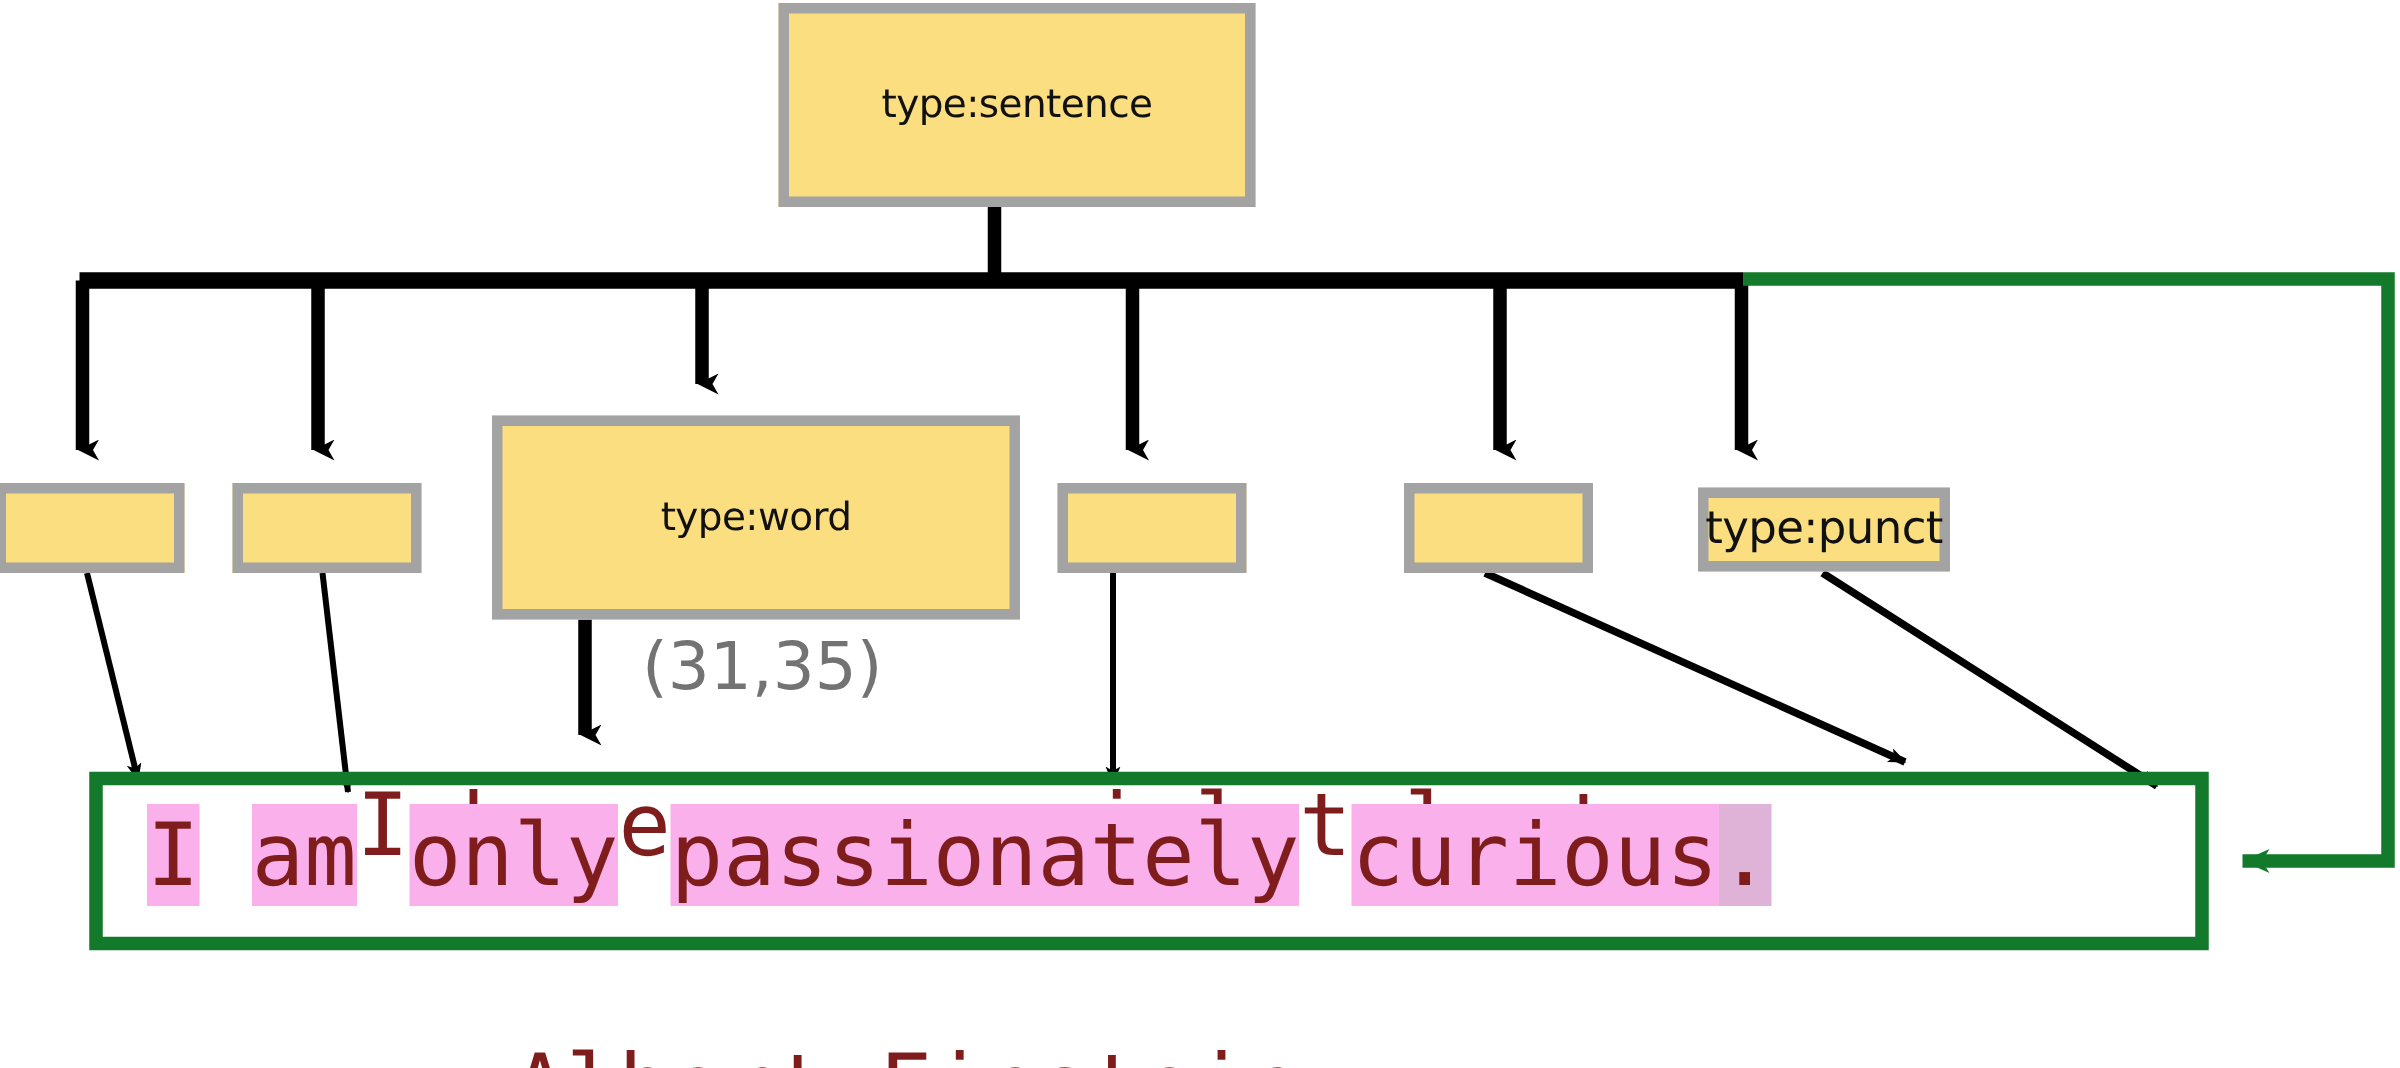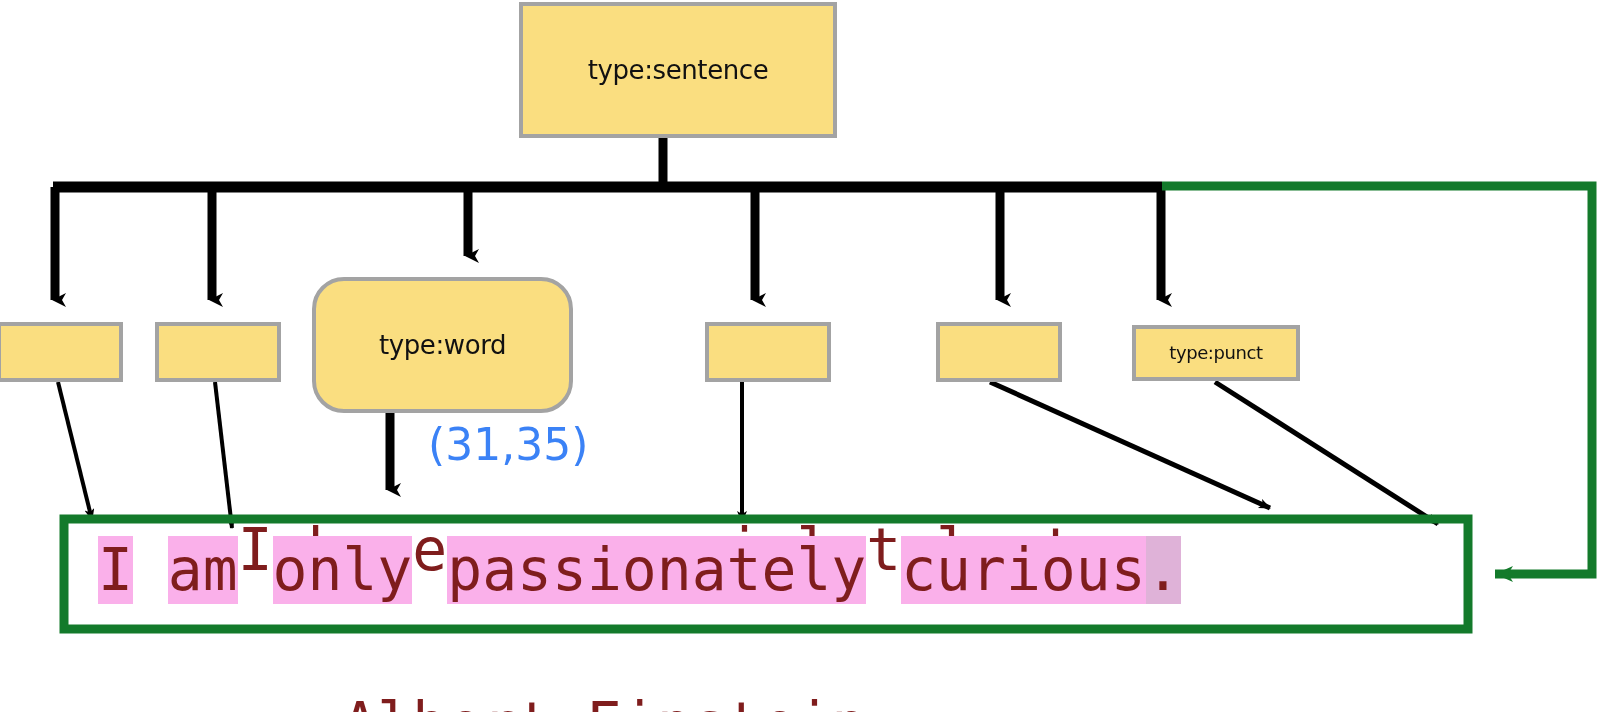--- a/index.html
+++ b/index.html
@@ -19,36 +19,36 @@
     position: absolute;
     left: 0; top: 0;
     width: 1600px;
     height: 712px;
   }
   
   .node-box {
     position: absolute;
     box-sizing: border-box;
     background: #FADE80;
-    border: 4px solid #a3a3a3;
+    border: 7px solid #a3a3a3;
     display: flex;
     align-items: center;
     justify-content: center;
     color: #111111;
     font-family: "DejaVu Sans", sans-serif;
     z-index: 6;
   }
   .node-label {
     font-size: 26px;
     letter-spacing: -0.4px;
     line-height: 1;
     white-space: nowrap;
   }
   .node-label.small {
-    font-size: 18px;
+    font-size: 30px;
   }
   
   .text-line {
     position: absolute;
     font-family: "DejaVu Sans Mono", monospace;
     font-size: 58px;
     line-height: 1;
     color: #7f1d1d;
     white-space: pre;
     z-index: 4;
@@ -60,21 +60,21 @@
     background: #FAB0EA;
   }
   .hl-punct {
     background: #DFB2D8;
   }
   
   .coord-label {
     position: absolute;
     font-family: "DejaVu Sans", sans-serif;
     font-size: 44px;
-    color: #3b82f6;
+    color: #737373;
     line-height: 1;
     white-space: nowrap;
     z-index: 7;
   }
 </style>
 </head>
 <body>
 
 <div id="stage">
 
@@ -151,21 +151,21 @@
   </div>
 
   <div class="node-box" style="left:-3px; top:322px; width:126px; height:60px;">
     <span class="node-label"></span>
   </div>
 
   <div class="node-box" style="left:155px; top:322px; width:126px; height:60px;">
     <span class="node-label"></span>
   </div>
 
-  <div class="node-box" style="left:312px; top:277px; width:261px; height:136px;border-radius:32px;">
+  <div class="node-box" style="left:328px; top:277px; width:352px; height:136px;">
     <span class="node-label">type:word</span>
   </div>
 
   <div class="node-box" style="left:705px; top:322px; width:126px; height:60px;">
     <span class="node-label"></span>
   </div>
 
   <div class="node-box" style="left:936px; top:322px; width:126px; height:60px;">
     <span class="node-label"></span>
   </div>

